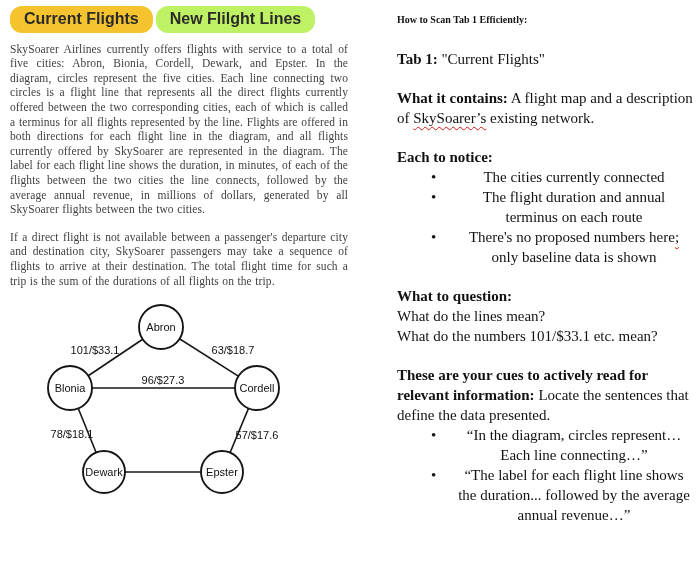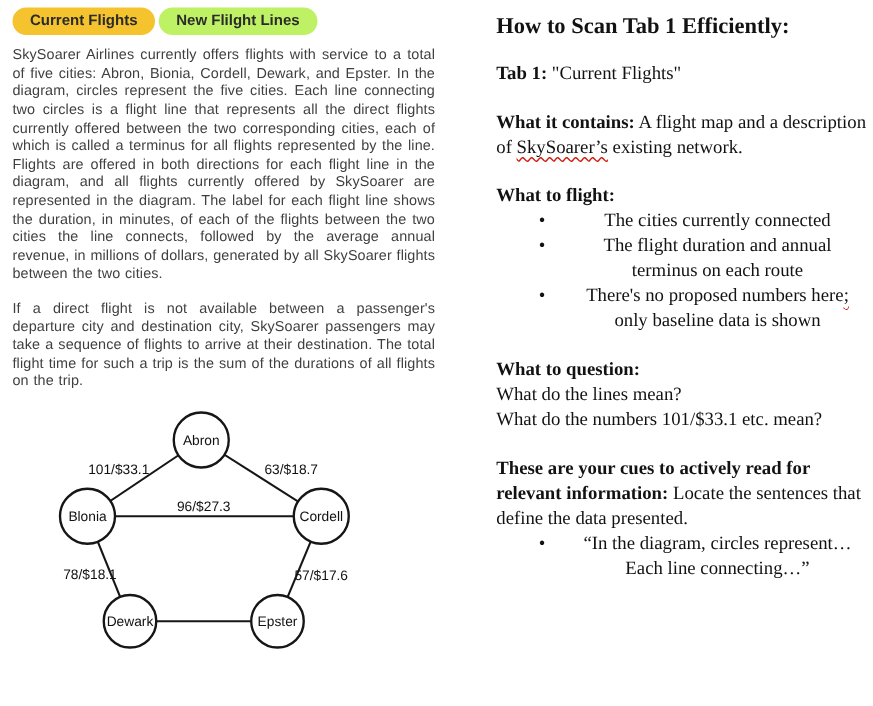--- a/index.html
+++ b/index.html
@@ -9,31 +9,32 @@
     font-family: "Liberation Sans", sans-serif;
   }
 
   
   .left-col {
     position: absolute; left: 10px; top: 6px; width: 338px;
   }
   .tab-bar { display: flex; gap: 3px; margin-bottom: 9px; }
   .tab {
     border: none; cursor: pointer; border-radius: 12px;
-    padding: 4px 14px 5px 14px; font-size: 12px; font-weight: 700;
+    padding: 4px 14px 5px 14px; font-size: 16px; font-weight: 700;
     font-family: "Liberation Sans", sans-serif; color: #2b2b2b;
     line-height: 1.1; white-space: nowrap; text-align: right;
   }
   .tab.active { background: #f4c32e; }
   .tab.inactive { background: #bef264; }
 
   .body-text {
     font-size: 11.5px; line-height: 14.6px; text-align: justify;
     color: #3f3f3f; letter-spacing: 0.1px; margin-bottom: 13px;
     word-spacing: 0.5px;
+    font-family: Liberation Serif, serif;
   }
 
   .diagram-wrap { margin-left: 26px; margin-top: 6px; }
   .diagram line { stroke: #161616; stroke-width: 1.6; }
   .diagram circle { fill: #ffffff; stroke: #161616; stroke-width: 1.9; }
   .diagram .node-label {
     font-family: "Liberation Sans", sans-serif; font-size: 11px;
     fill: #111111; text-anchor: middle;
   }
   .diagram .edge-label {
@@ -42,21 +43,21 @@
   }
 
   
   .right-col {
     position: absolute; left: 397px; top: 10px; width: 296px;
     font-family: "Liberation Serif", serif; font-size: 15px;
     line-height: 20px; color: #121212;
   }
   .right-col .block { margin-bottom: 19px; }
   .bold { font-weight: 700; }
-  .g-title { font-size: 18px; font-weight: 700; }
+  .g-title { font-size: 10px; font-weight: 700; }
 
   .squiggle {
     text-decoration-line: underline;
     text-decoration-style: wavy;
     text-decoration-color: #d21b0e;
     text-decoration-thickness: 1px;
     text-underline-offset: 3px;
     margin-top: 36px;
   }
 
@@ -112,33 +113,34 @@
 </div>
 
 <div class="right-col">
   <p class="g-title block">How to Scan Tab 1 Efficiently:</p>
 
   <p class="block"><span class="bold">Tab 1:</span> <span>"Current Flights"</span></p>
 
   <p class="block"><span class="bold">What it contains:</span><span> A flight map and a description of </span><span class="squiggle">SkySoarer’s</span><span> existing network.</span></p>
 
   <div class="block">
-    <p class="bold">What to flight:</p>
+    <p class="bold">Each to notice:</p>
     <ul class="g-list">
       <li>The cities currently connected</li>
       <li>The flight duration and annual terminus on each route</li>
       <li><span>There's no proposed numbers here</span><span class="squiggle">;</span><span> only baseline data is shown</span></li>
     </ul>
   </div>
 
   <div class="block">
     <p class="bold">What to question:</p>
     <p>What do the lines mean?</p>
     <p>What do the numbers 101/$33.1 etc. mean?</p>
   </div>
 
   <div class="block">
     <p><span class="bold">These are your cues to actively read for relevant information:</span><span> Locate the sentences that define the data presented.</span></p>
     <ul class="g-list">
       <li>“In the diagram, circles represent… Each line connecting…”</li>
+      <li>“The label for each flight line shows the duration... followed by the average annual revenue…”</li>
     </ul>
   </div>
 </div>
 
 </body></html>

